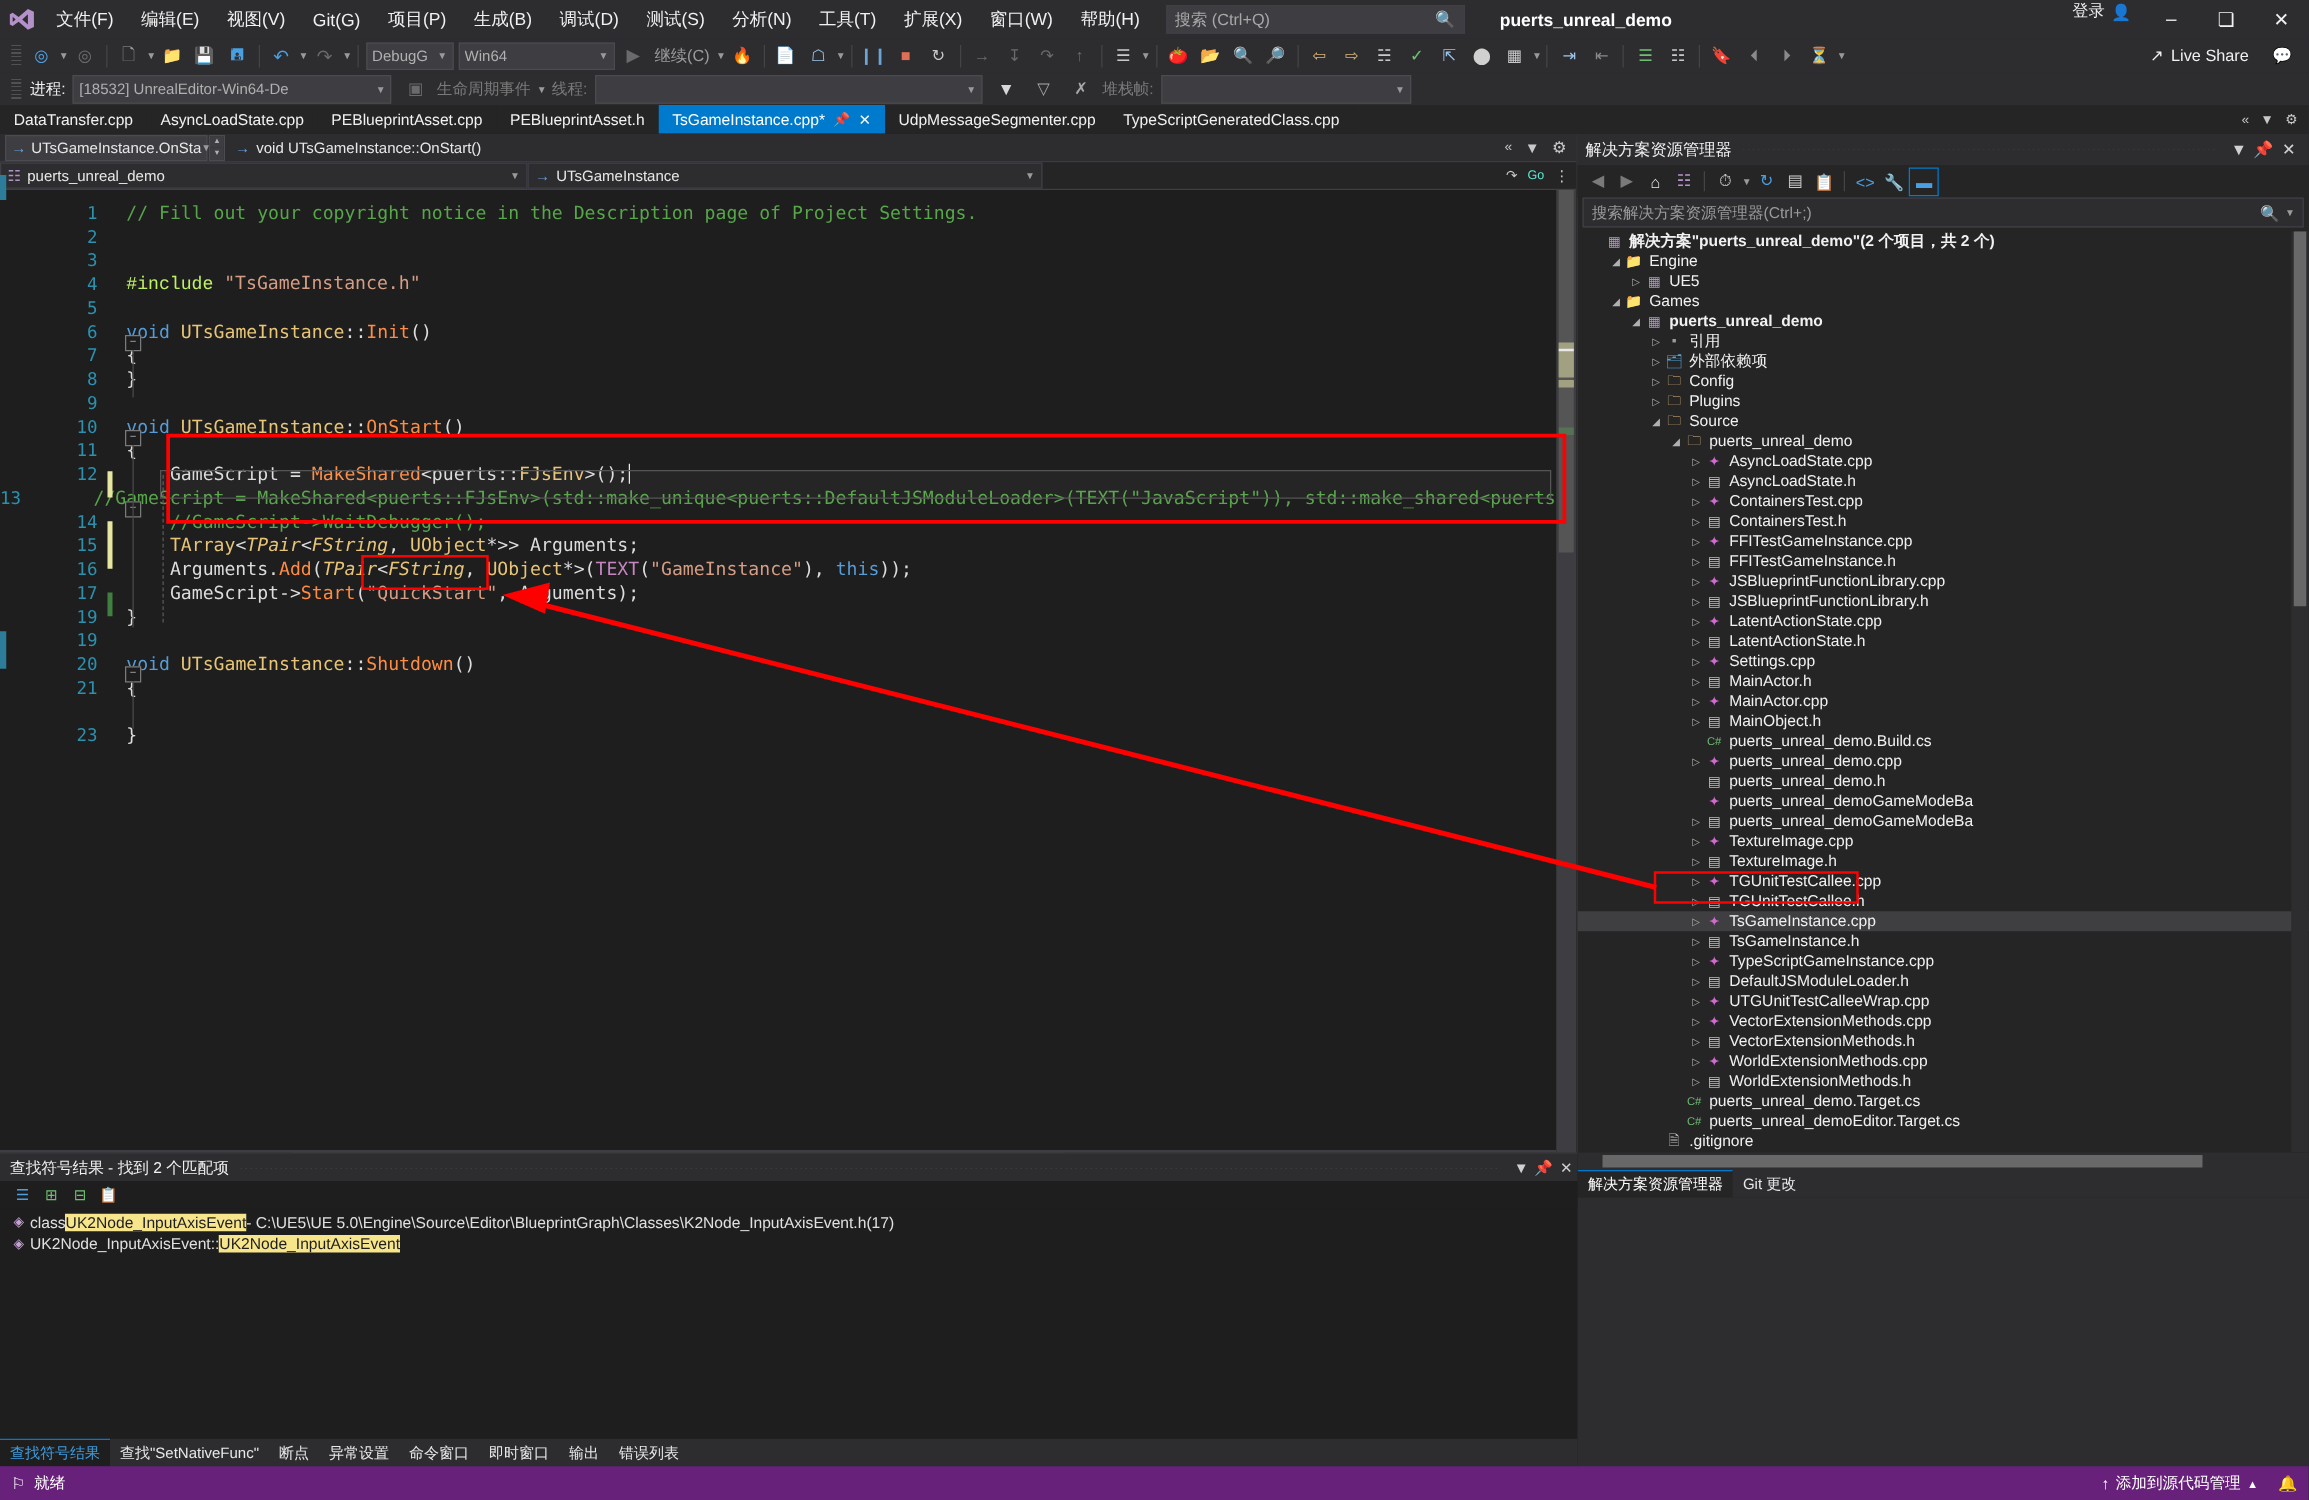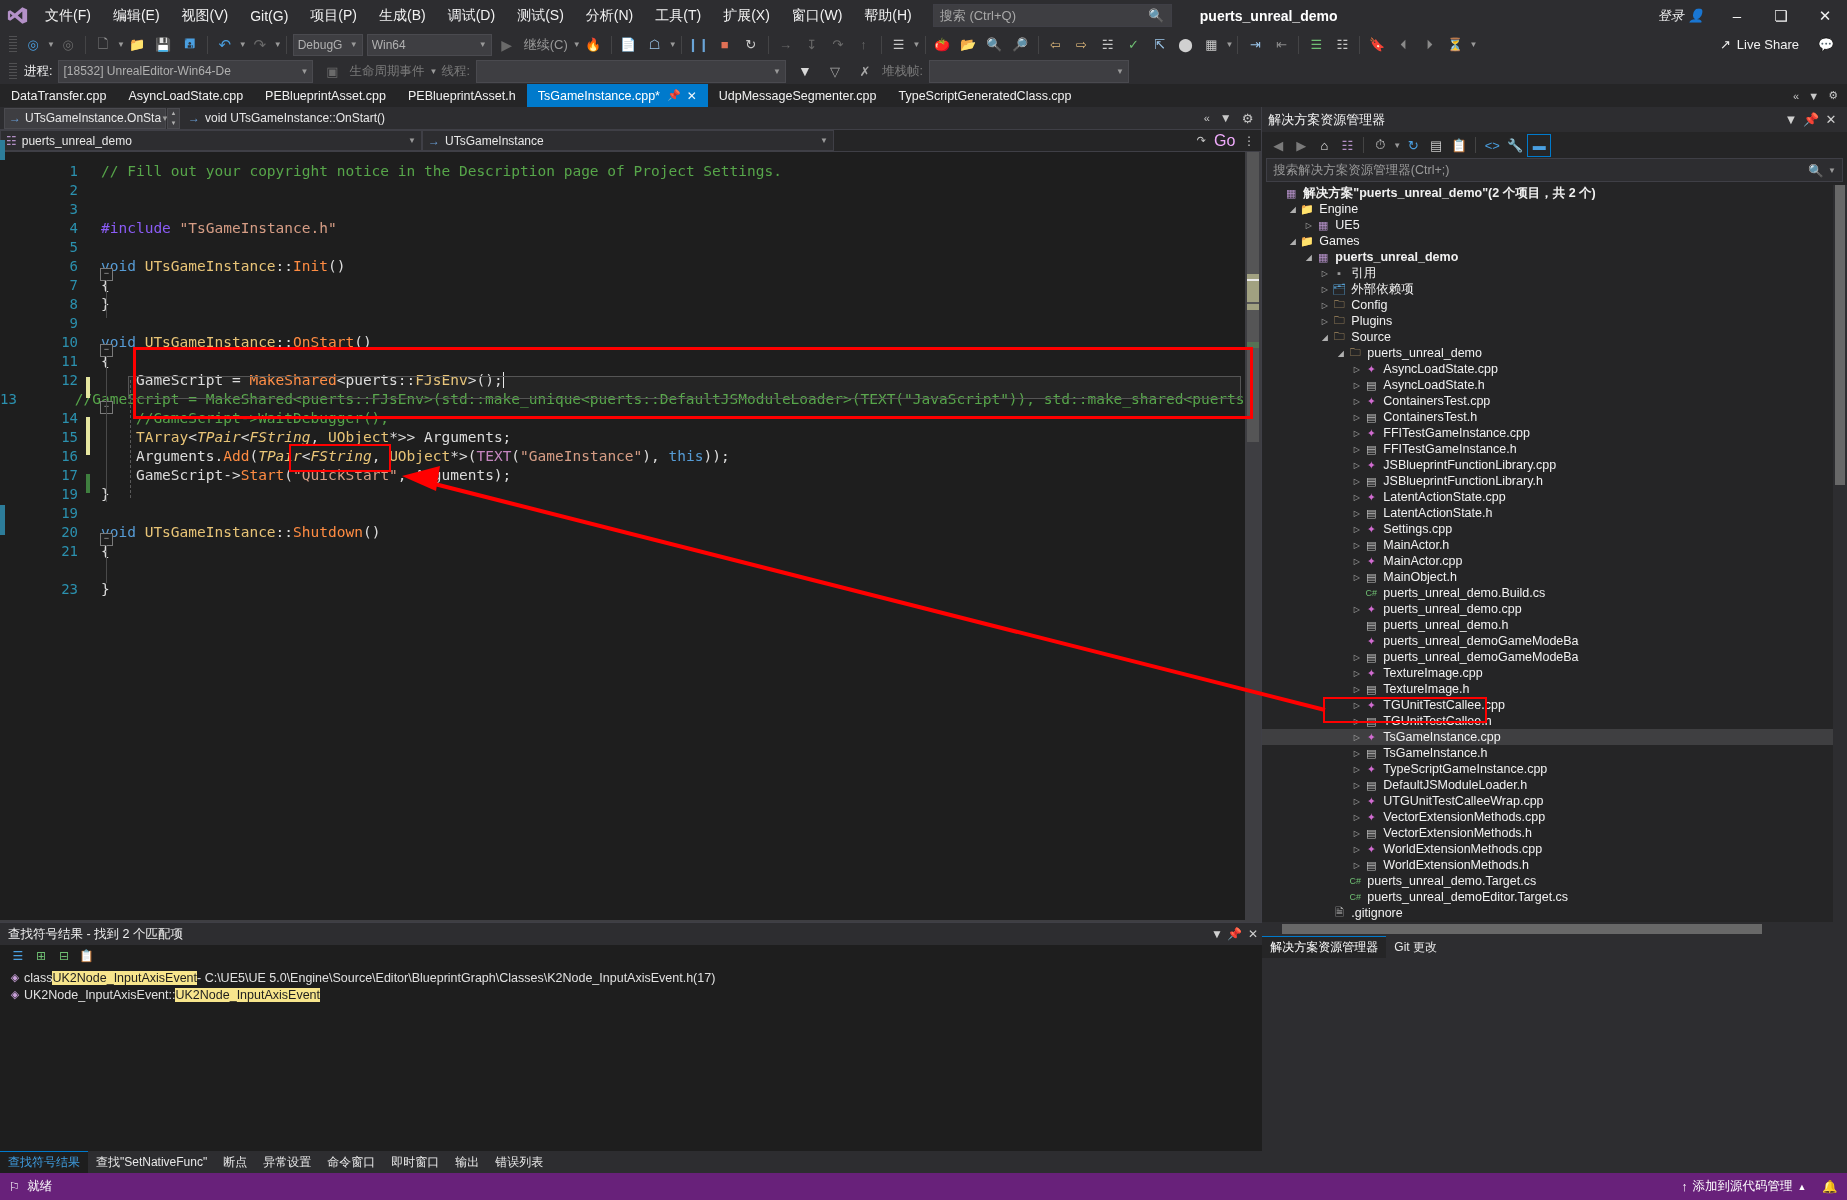--- a/index.html
+++ b/index.html
@@ -16,21 +16,21 @@
   .titlebar{display:flex;align-items:center;height:31px;background:#2d2d30;position:relative;}
   .vslogo{width:34px;display:flex;align-items:center;justify-content:center;color:#b491c8;font-size:19px;font-weight:bold;}
   .menu{display:flex;align-items:center;}
   .menu .mi{padding:4px 11px;font-size:14px;color:#f1f1f1;white-space:nowrap;}
   .searchbox{
     margin-left:10px;width:225px;height:21px;background:#3e3e42;border:1px solid #3f3f46;
     display:flex;align-items:center;padding:0 6px;color:#a8a8a8;font-size:13px;position:relative;
   }
   .searchbox .sicon{position:absolute;right:6px;color:#d0d0d0;font-size:13px;}
   .projname{margin-left:28px;font-size:14px;font-weight:bold;color:#ffffff;}
-  .tr-right{position:absolute;right:0;top:0;height:31px;display:flex;align-items:center;font-style:italic;}
+  .tr-right{position:absolute;right:0;top:0;height:31px;display:flex;align-items:flex-start;}
   .signin{display:flex;align-items:center;gap:5px;padding:0 10px;font-size:13px;color:#f1f1f1;}
   .wbtn{width:44px;height:31px;display:flex;align-items:center;justify-content:center;color:#f1f1f1;font-size:15px;}
 
   
   .toolbar{height:27px;display:flex;align-items:center;background:#2d2d30;padding-left:6px;position:relative;}
   .tb-grip{width:8px;height:17px;background:
       repeating-linear-gradient(to bottom,#5a5a5c 0 1px,transparent 1px 3px);
       margin:0 3px;opacity:.8;}
   .tbi{height:22px;min-width:22px;display:flex;align-items:center;justify-content:center;
        color:#c8c8c8;font-size:13px;padding:0 2px;}
@@ -80,21 +80,21 @@
   .ln{position:absolute;left:0;right:0;height:19px;display:flex;align-items:center;white-space:pre;}
   .gutnum{width:78px;text-align:right;padding-right:9px;color:#2b91af;font-size:14px;
           font-family:"DejaVu Sans Mono","Liberation Mono",monospace;}
   .codetext{padding-left:14px;white-space:pre;}
   .k-blue{color:#569cd6;}
   .k-type{color:#e8c477;}
   .k-fn{color:#ff8c42;}
   .k-cmt{color:#57a64a;}
   .k-str{color:#d69d85;}
   .k-txt{color:#dcdcdc;}
-  .k-pre{color:#8b5cf6;}
+  .k-pre{color:#bef264;font-family:Liberation Mono, monospace;}
   .k-mac{color:#c586c0;}
   .k-ital{color:#e8c477;font-style:italic;}
 
   .collapse{position:absolute;width:11px;height:11px;border:1px solid #7a7a7a;color:#b0b0b0;
             font-size:9px;line-height:9px;text-align:center;background:#1e1e1e;}
   .vline{position:absolute;width:1px;background:#4a4a4a;}
   .dashline{position:absolute;width:0;border-left:1px dashed #5a5a5a;}
 
   .changebar{position:absolute;left:86px;width:4px;}
   .cb-y{background:#e6e6a0;}
@@ -402,21 +402,21 @@
           <span>puerts_unreal_demo</span>
           <span class="ca">▼</span>
         </div>
         <div class="nb2cell c2">
           <span style="color:#6a9fd8;margin-right:5px;">→</span>
           <span>UTsGameInstance</span>
           <span class="ca">▼</span>
         </div>
         <div style="margin-left:auto;display:flex;align-items:center;gap:8px;padding-right:6px;">
           <span style="font-size:11px;color:#c8c8c8;">↷</span>
-          <span style="font-size:16px;color:#f0abfc;">Go</span>
+          <span style="font-size:10px;color:#5eead4;">Go</span>
           <span style="font-size:12px;color:#c8c8c8;">⋮</span>
         </div>
       </div>
 
       <div class="codewrap">
         <div class="code" id="code-lines">
             <div class="ln" style="top: 9px;"><span class="gutnum">1</span><span class="codetext"><span class="k-cmt">// Fill out your copyright notice in the Description page of Project Settings.</span></span></div>
             <div class="ln" style="top: 28px;"><span class="gutnum">2</span><span class="codetext"></span></div>
             <div class="ln" style="top: 47px;"><span class="gutnum">3</span><span class="codetext"></span></div>
             <div class="ln" style="top: 66px;"><span class="gutnum">4</span><span class="codetext"><span class="k-pre">#include </span><span class="k-str">"TsGameInstance.h"</span></span></div>

